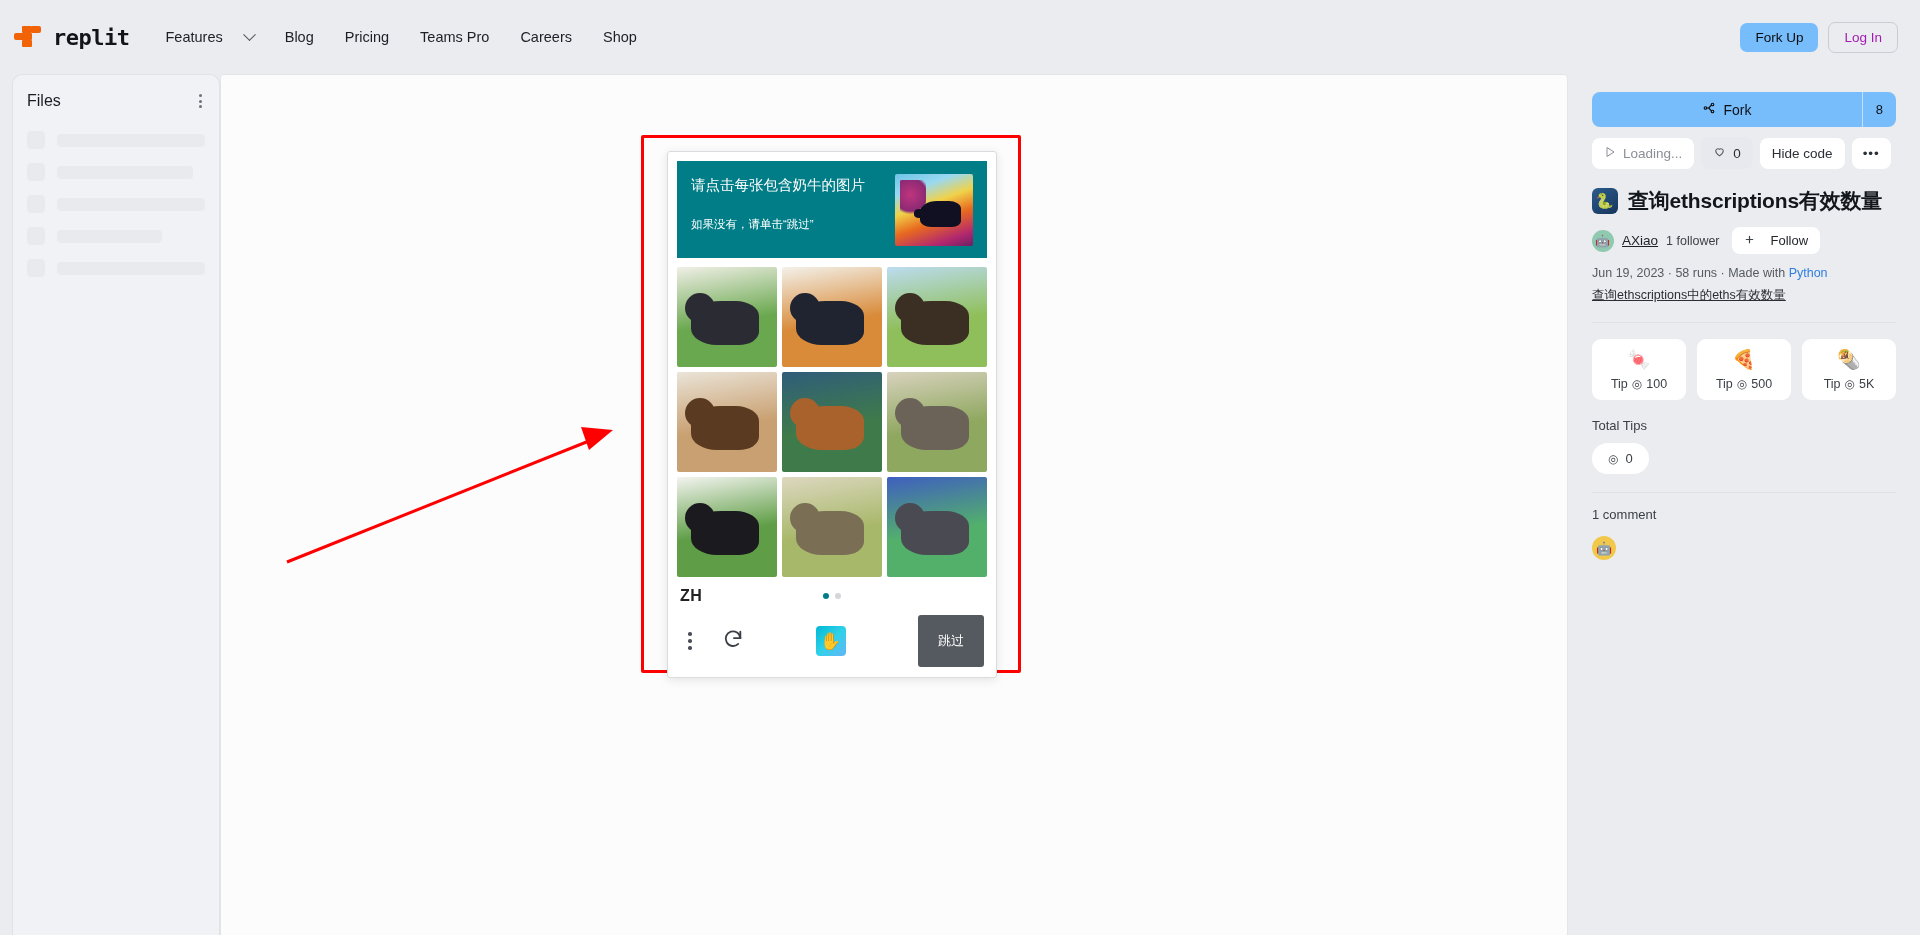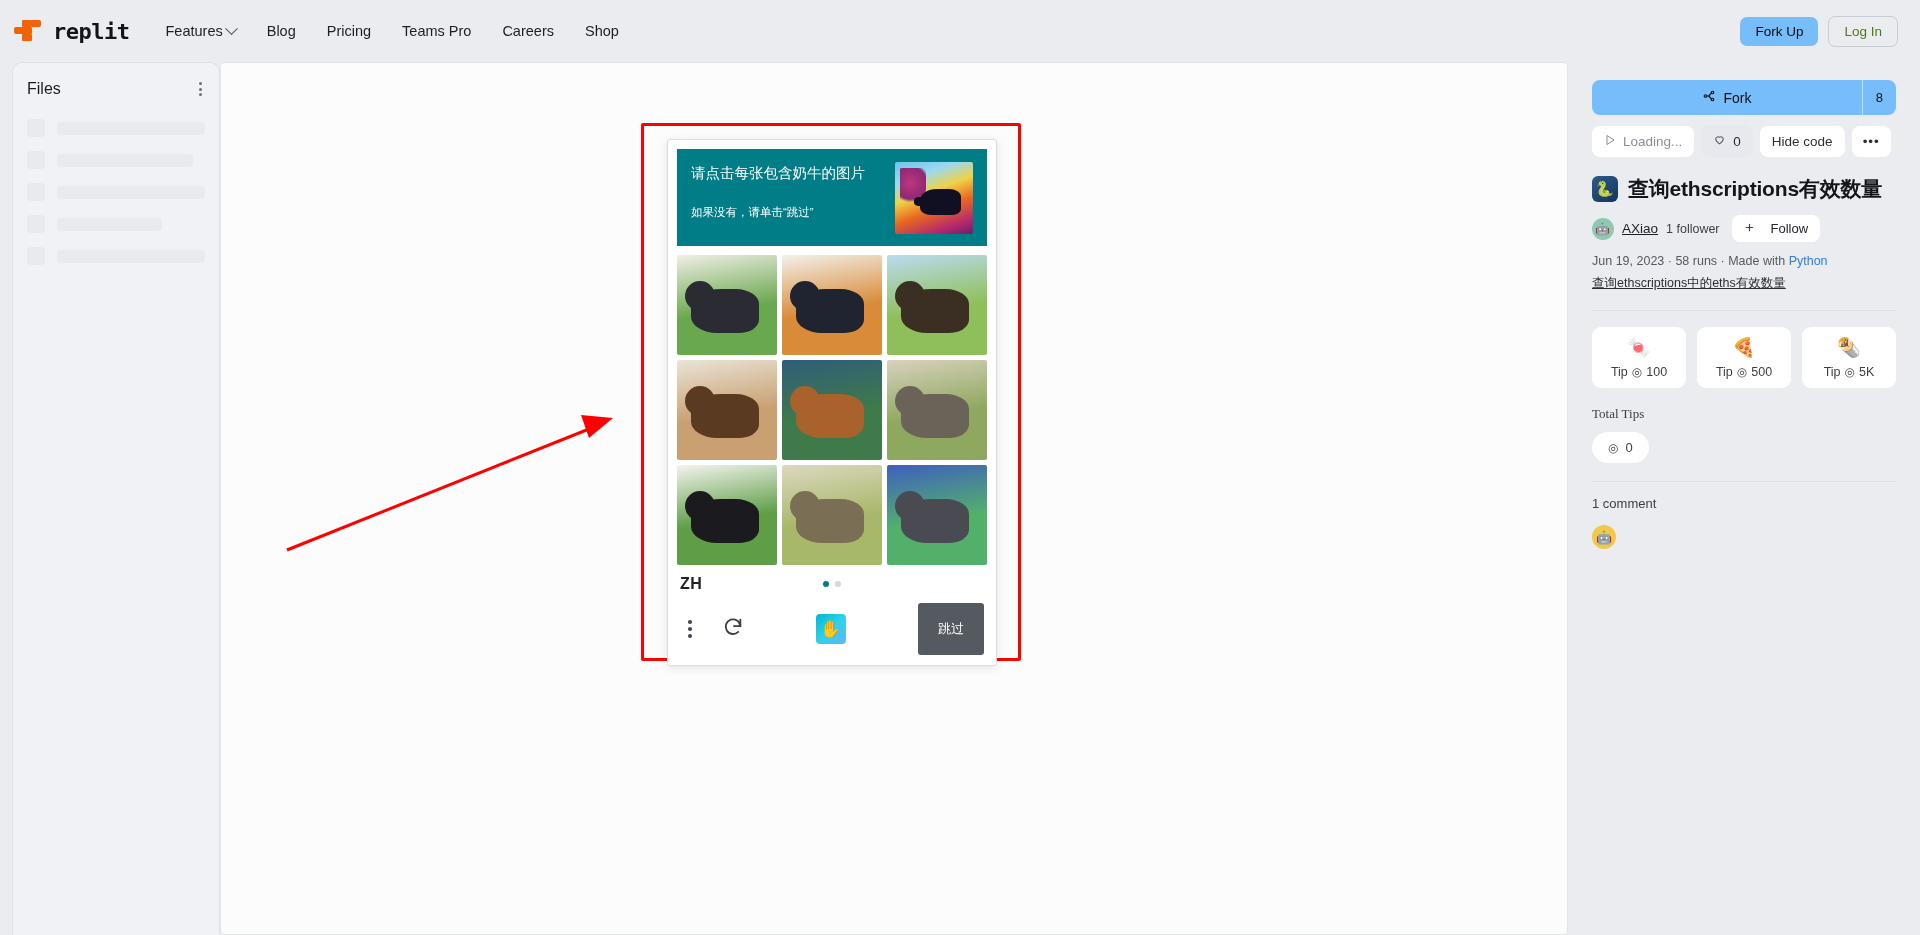--- a/index.html
+++ b/index.html
@@ -5,55 +5,55 @@
   * { box-sizing: border-box; margin: 0; padding: 0; }
   html, body {
     width: 1920px; height: 935px;
     background: #ebecf0;
     font-family: "Liberation Sans", sans-serif;
     overflow: hidden;
   }
 
   
   .topnav {
-    height: 62px;
+    height: 74px;
     display: flex;
     align-items: center;
     padding: 0 22px;
     background: #ebecf0;
   }
   .logo-wrap { display: flex; align-items: center; gap: 9px; margin-right: 36px; }
   .logo-mark { width: 22px; height: 22px; position: relative; }
   .logo-mark i { position: absolute; background: #F26207; border-radius: 1px; display: block; }
   .logo-mark i.a { left: 0; top: 0; width: 10px; height: 7px; }
   .logo-mark i.b { left: 10px; top: 0; width: 9px; height: 7px; border-radius: 0 2px 2px 0; }
   .logo-mark i.c { left: 0; top: 7px; width: 10px; height: 7px; }
   .logo-mark i.d { left: 0; top: 14px; width: 10px; height: 7px; }
   .logo-mark i.e { left: -8px; top: 7px; width: 9px; height: 7px; border-radius: 2px 0 0 2px; }
   .logo-text {
     font-family: "DejaVu Sans Mono", monospace;
     font-size: 22px; font-weight: 700; color: #12141a; letter-spacing: -0.5px;
   }
   .nav-links { display: flex; align-items: center; gap: 31px; }
   .nav-link {
     font-size: 14.5px; color: #1b1f26; cursor: pointer;
-    display: flex; align-items: center; gap: 4px; white-space: nowrap;
+    display: flex; align-items: center; gap: 22px; white-space: nowrap;
   }
   .chev {
     width: 9px; height: 9px; border-right: 1.6px solid #555; border-bottom: 1.6px solid #555;
     transform: rotate(45deg) translate(-2px,-2px);
   }
   .nav-right { margin-left: auto; display: flex; align-items: center; gap: 10px; }
   .btn-signup {
     background: #77bdfb; color: #0b0c0f; border: none; border-radius: 7px;
     padding: 7px 15px; font-size: 13.5px; cursor: pointer;
     font-family: "Liberation Sans", sans-serif;
   }
   .btn-login {
-    background: transparent; color: #4d7c0f; border: 1px solid #c9ccd3; border-radius: 7px;
+    background: transparent; color: #a21caf; border: 1px solid #c9ccd3; border-radius: 7px;
     padding: 7px 15px; font-size: 13.5px; cursor: pointer;
     font-family: "Liberation Sans", sans-serif;
   }
 
   
   .app { display: flex; height: 873px; padding: 0 0 0 0; }
 
   
   .files-panel {
     width: 208px; margin-left: 12px; margin-top: 0;
@@ -201,21 +201,21 @@
 
   .tips-row { display: flex; gap: 11px; margin-bottom: 18px; }
   .tip-card {
     flex: 1; background: #fff; border-radius: 9px; padding: 11px 0 9px;
     display: flex; flex-direction: column; align-items: center; gap: 8px; cursor: pointer;
   }
   .tip-emoji { font-size: 19px; line-height: 1; }
   .tip-label { font-size: 12.5px; color: #3a3e45; display: flex; align-items: center; gap: 4px; }
   .cyc { font-size: 12px; }
 
-  .total-label { font-size: 13px; color: #3a3e45; margin-bottom: 10px; font-family: Liberation Serif, serif; }
+  .total-label { font-size: 13px; color: #3a3e45; margin-bottom: 10px; }
   .total-pill {
     background: #fff; border-radius: 20px; padding: 8px 16px; align-self: flex-start;
     font-size: 13px; color: #3a3e45; display: inline-flex; align-items: center; gap: 7px;
     margin-bottom: 18px; border-bottom: none;
   }
   .divider { border-bottom: 1px solid #dfe1e6; margin-bottom: 14px; }
   .comment-count { font-size: 13px; color: #3a3e45; margin-bottom: 14px; }
   .comment { display: flex; gap: 10px; }
   .avatar-c {
     width: 24px; height: 24px; border-radius: 50%; flex: none;

